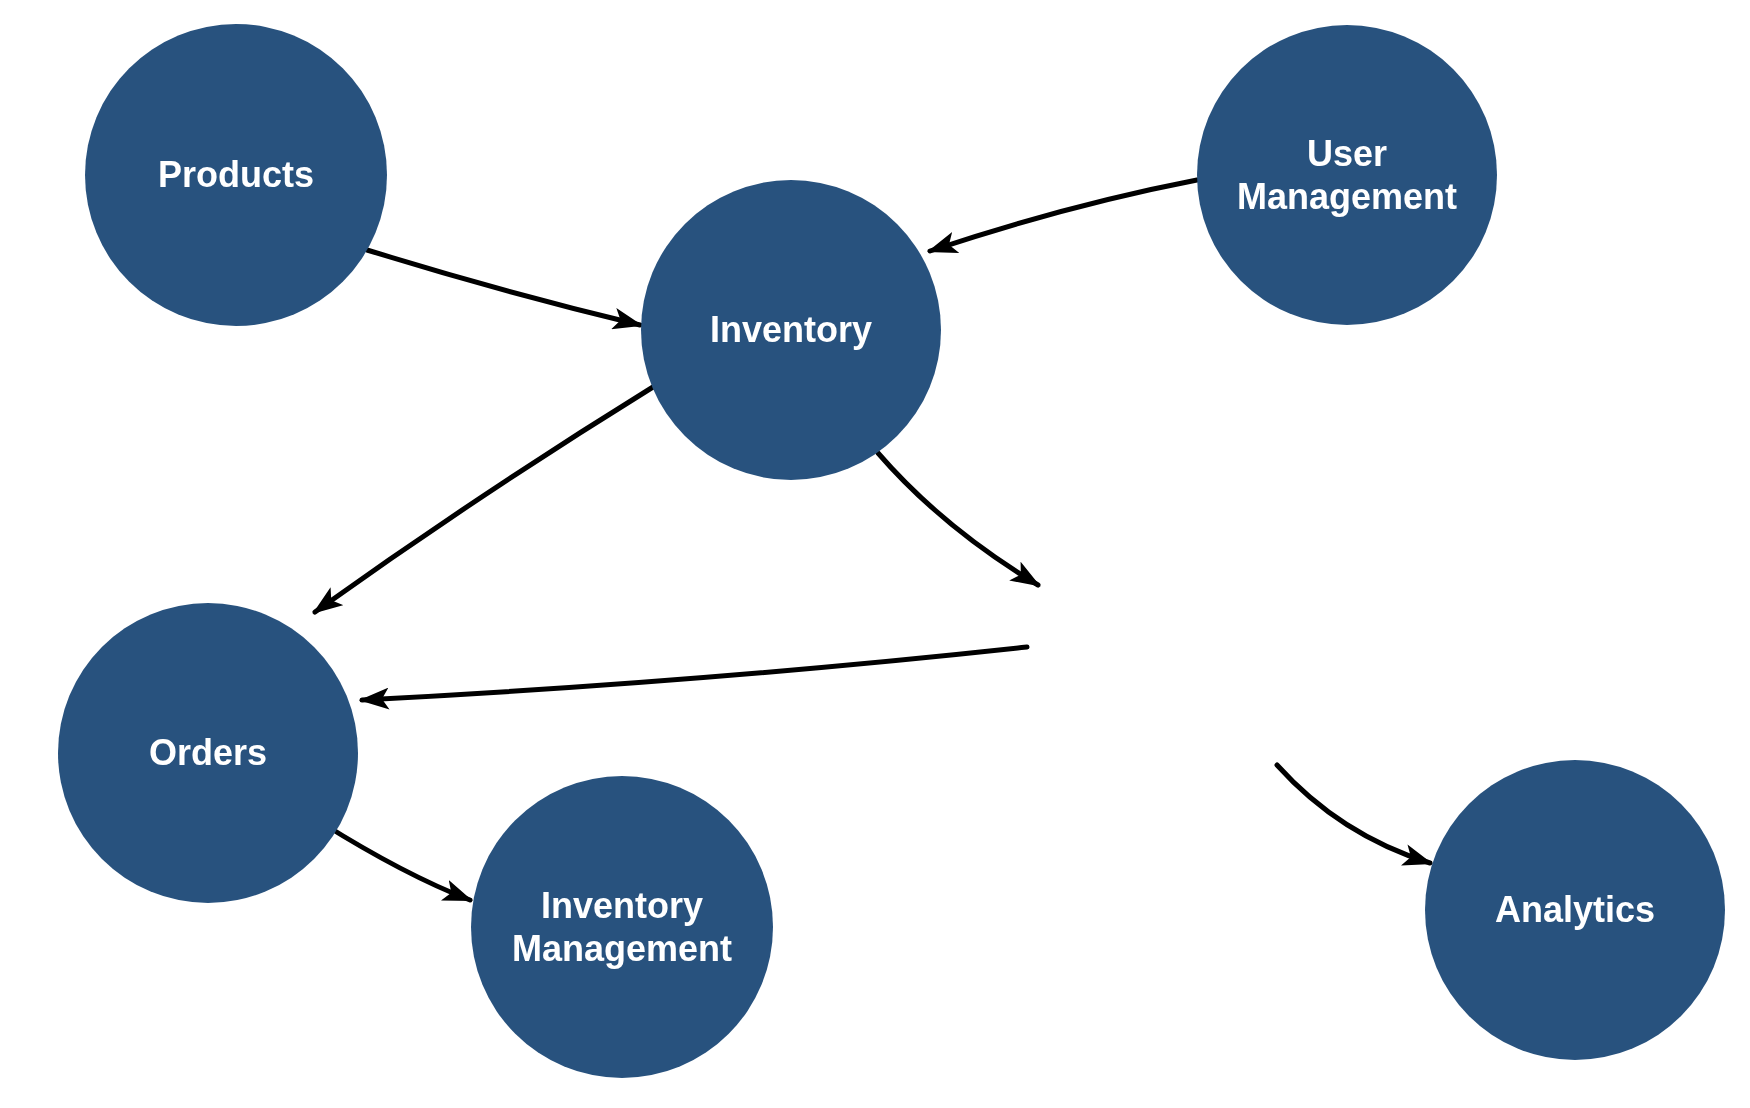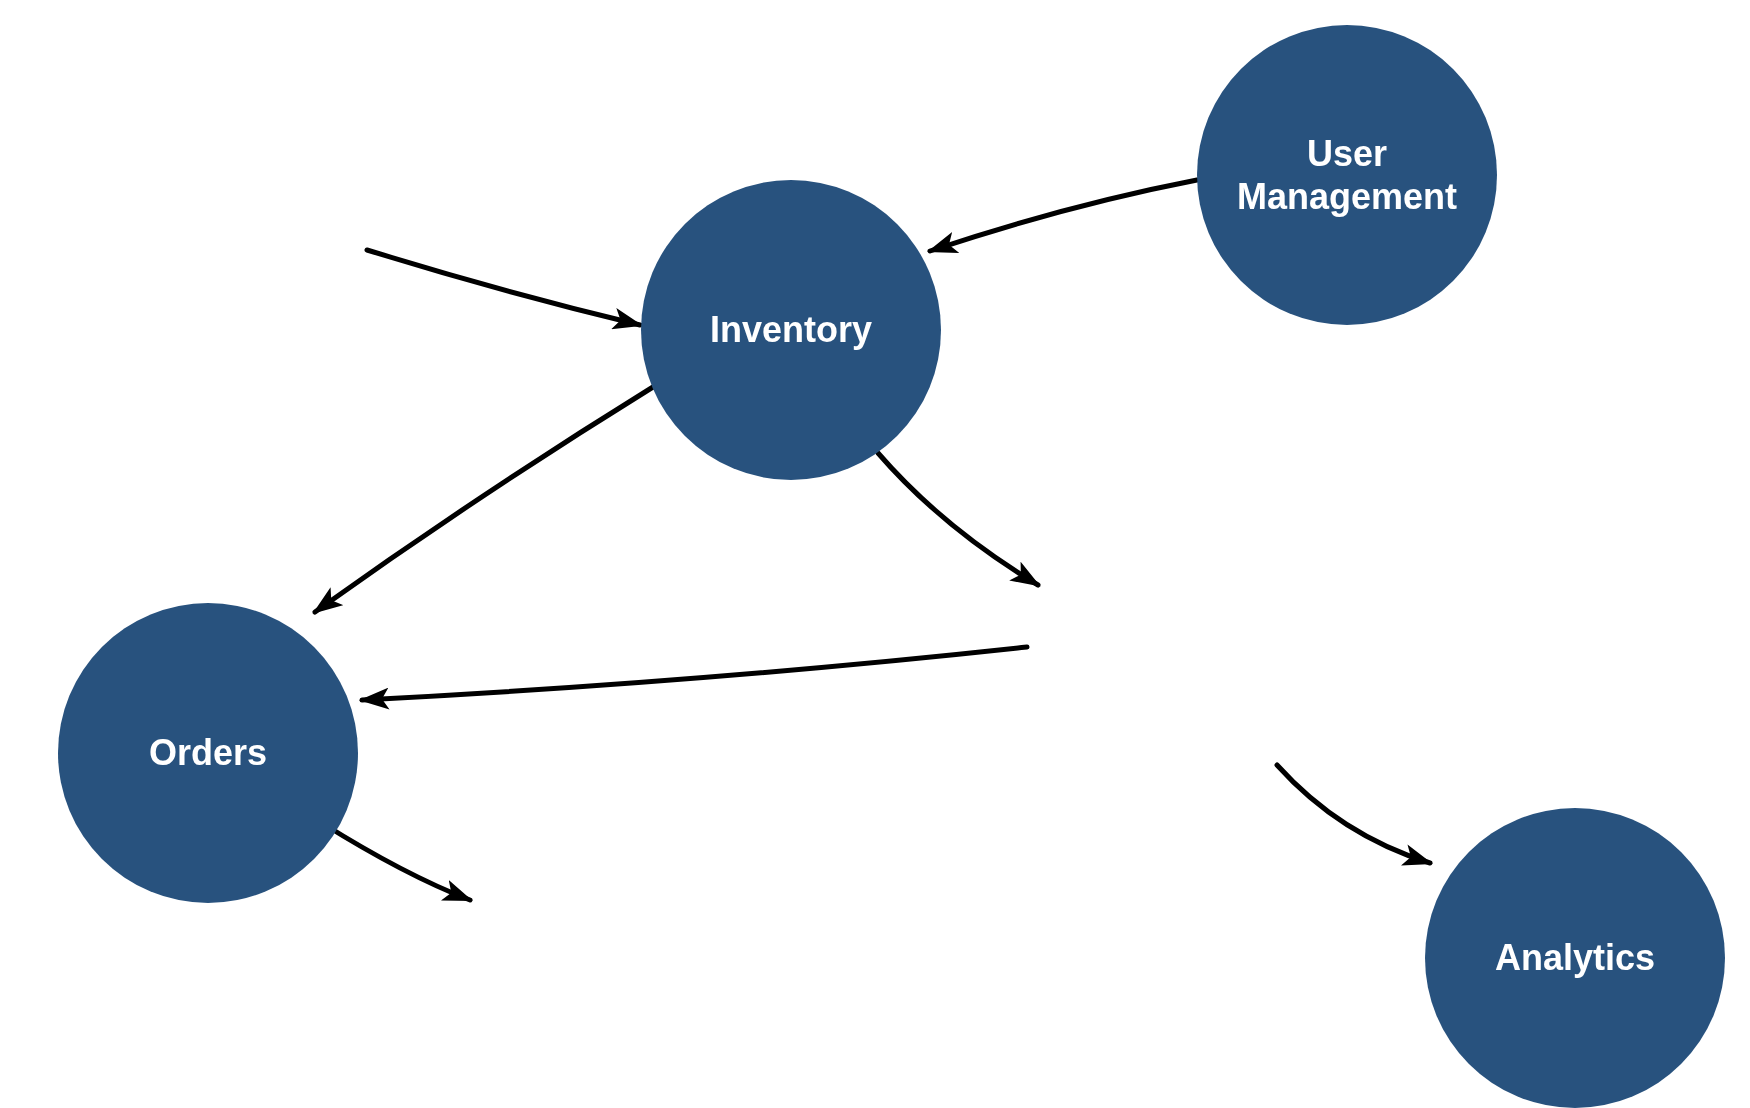--- a/index.html
+++ b/index.html
@@ -48,21 +48,21 @@
     letter-spacing: 0px;
     user-select: none;
   }
   
   #node-products            { left: 85px;   top: 24px;  width: 302px; height: 302px; }
   #node-user-management     { left: 1197px; top: 25px;  width: 300px; height: 300px; }
   #node-checkout            { left: 641px;  top: 180px; width: 300px; height: 300px; }
   #node-orders              { left: 58px;   top: 603px; width: 300px; height: 300px; }
   #node-payments            { left: 1027px; top: 501px; width: 300px; height: 300px; }
   #node-inventory-management{ left: 471px;  top: 776px; width: 302px; height: 302px; }
-  #node-analytics           { left: 1425px; top: 808px; width: 300px; height: 300px; }
+  #node-analytics           { left: 1425px; top: 760px; width: 300px; height: 300px; }
 </style>
 </head>
 <body>
 
 <div class="canvas">
 
   <svg class="edges-layer" viewBox="0 0 1750 1108" xmlns="http://www.w3.org/2000/svg">
     <defs>
       <marker id="arrowhead" markerUnits="userSpaceOnUse" viewBox="0 0 30 22" markerWidth="30" markerHeight="22" refX="27" refY="11" orient="auto">
         <path d="M0,0 L30,11 L0,22 L7,11 Z" fill="#000000"></path>
@@ -71,32 +71,38 @@
 
     <path class="edge" d="M 367,250 Q 503,292 640,325" marker-end="url(#arrowhead)"></path>
     <path class="edge" d="M 1197,180 Q 1068,205 930,251" marker-end="url(#arrowhead)"></path>
     <path class="edge" d="M 878,453 Q 942,527 1038,585" marker-end="url(#arrowhead)"></path>
     <path class="edge" d="M 653,387 Q 480,494 315,612" marker-end="url(#arrowhead)"></path>
     <path class="edge" d="M 1027,647 Q 706,682 362,700" marker-end="url(#arrowhead)"></path>
     <path class="edge" d="M 322,823 Q 405,875 470,900" marker-end="url(#arrowhead)"></path>
     <path class="edge" d="M 1277,765 Q 1340,835 1430,863" marker-end="url(#arrowhead)"></path>
   </svg>
 
+  <div class="node" id="node-products">
+    <span class="node-label">Products</span>
+  </div>
 
   <div class="node" id="node-user-management">
     <span class="node-label">User Management</span>
   </div>
 
   <div class="node" id="node-checkout">
     <span class="node-label">Inventory</span>
   </div>
 
   <div class="node" id="node-orders">
     <span class="node-label">Orders</span>
   </div>
 
 
+  <div class="node" id="node-inventory-management">
+    <span class="node-label">Inventory Management</span>
+  </div>
 
   <div class="node" id="node-analytics">
     <span class="node-label">Analytics</span>
   </div>
 
 </div>
 
 </body></html>

